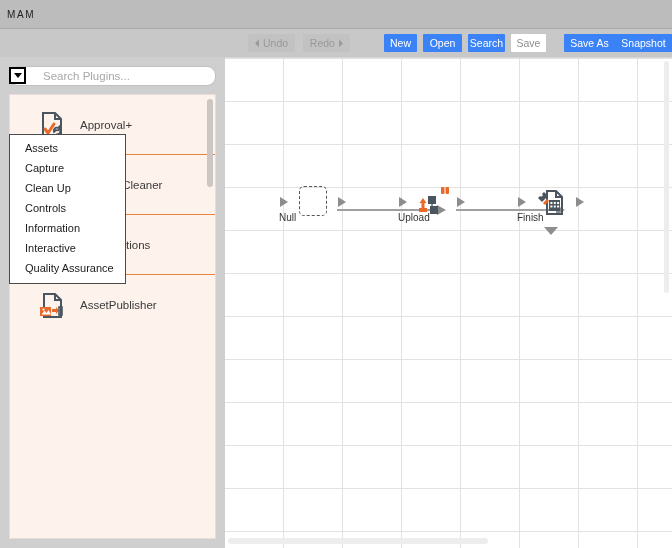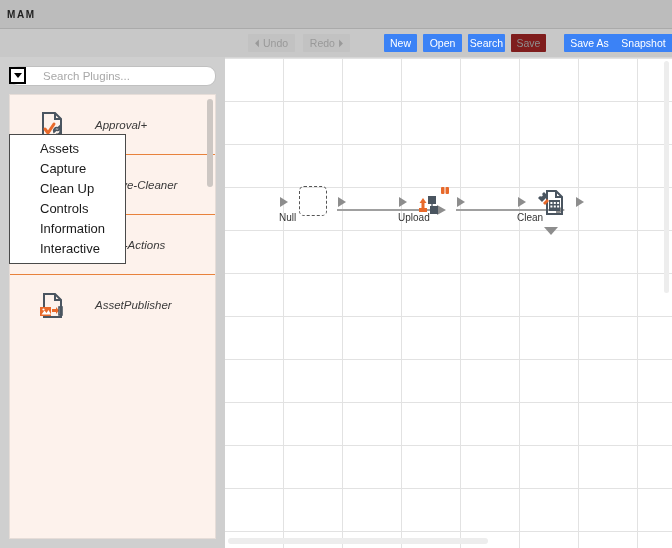--- a/index.html
+++ b/index.html
@@ -17,21 +17,21 @@
 
   
   .titlebar {
     position: absolute; left: 0; top: 0;
     width: 672px; height: 29px;
     background: #bcbcbc;
     border-bottom: 1px solid #aaaaaa;
   }
   .titlebar .app-title {
     position: absolute; left: 7px; top: 9px;
-    font-size: 10px; font-weight: bold;
+    font-size: 10px; font-weight: normal;
     letter-spacing: 1.6px; color: #222222;
   }
 
   
   .toolbar {
     position: absolute; left: 0; top: 29px;
     width: 672px; height: 28px;
     background: #c8c8c8;
   }
   .tb-btn {
@@ -41,21 +41,21 @@
     color: #ffffff;
     font-size: 10.5px;
     border: none;
     border-radius: 1px;
     display: flex; align-items: center; justify-content: center;
     cursor: pointer;
     font-family: "Liberation Sans", sans-serif;
     white-space: nowrap;
   }
   .tb-btn.disabled {
-    background: #7f1d1d;
+    background: #ffffff;
     color: #8e8e8e;
     cursor: default;
   }
   .tb-btn.flat {
     background: #c2c2c2;
     color: #999999;
   }
 
   
   .sidebar {
@@ -115,24 +115,23 @@
     border-bottom: 1px solid #e8823c;
     cursor: pointer;
   }
   .plugin-item:last-child { border-bottom: none; }
   .plugin-item .pi-icon {
     width: 30px; height: 30px;
     flex: 0 0 30px;
     display: flex; align-items: center; justify-content: center;
   }
   .plugin-item .pi-label {
-    margin-left: 28px;
+    margin-left: 13px;
     font-size: 11.5px;
     color: #3a3a3a;
-    font-style: italic;
   }
   .plugin-sb {
     position: absolute; right: 2px; top: 4px;
     width: 6px; height: 88px;
     background: #cdc7c3;
     border-radius: 3px;
     cursor: pointer;
   }
 
   
@@ -224,22 +223,22 @@
     position: absolute; left: 9px; top: 77px;
     width: 117px;
     background: #ffffff;
     border: 1px solid #4a4a4a;
     z-index: 50;
     padding: 3px 0 5px 0;
   }
   .dd-item {
     height: 20px;
     display: flex; align-items: center;
-    padding-left: 30px;
-    font-size: 13px;
+    padding-left: 15px;
+    font-size: 11px;
     color: #1a1a1a;
     cursor: pointer;
   }
 
   svg { display: block; }
 </style>
 </head>
 <body>
 
 <div id="app">
@@ -340,20 +339,21 @@
       <div class="plugin-sb"></div>
     </div>
 
     <div class="dd-menu">
       <div class="dd-item">Assets</div>
       <div class="dd-item">Capture</div>
       <div class="dd-item">Clean Up</div>
       <div class="dd-item">Controls</div>
       <div class="dd-item">Information</div>
       <div class="dd-item">Interactive</div>
+      <div class="dd-item">Quality Assurance</div>
     </div>
 
   </div>
 
   <div class="canvas-wrap">
     <div class="grid"></div>
 
     <div class="link" style="left:112px; top:151px; width:100px;">
       <div class="link-head" style="right:-9px;"></div>
     </div>
@@ -396,21 +396,21 @@
           <rect x="14.4" y="18.5" width="2" height="2" fill="#ffffff"></rect>
           <rect x="17.8" y="18.5" width="2" height="2" fill="#ffffff"></rect>
           <rect x="21.1" y="18.5" width="2" height="2" fill="#ffffff"></rect>
           <path d="M2 11 l6 -6 l4 4 l-6 6 Z" fill="#4a5560"></path>
           <circle cx="5.2" cy="8.2" r="1.4" fill="#ffffff"></circle>
           <path d="M7 16 l4 -4 l2 2 l-4 4 Z" fill="#e8692a"></path>
         </svg>
       </div>
       <div class="port in"></div>
       <div class="port out"></div>
-      <div class="node-label">Clean</div>
+      <div class="node-label">Finish</div>
       <div class="node-caret"></div>
     </div>
 
     <div class="canvas-vsb"></div>
     <div class="canvas-hsb"></div>
   </div>
 
 </div>
 
 </body></html>

